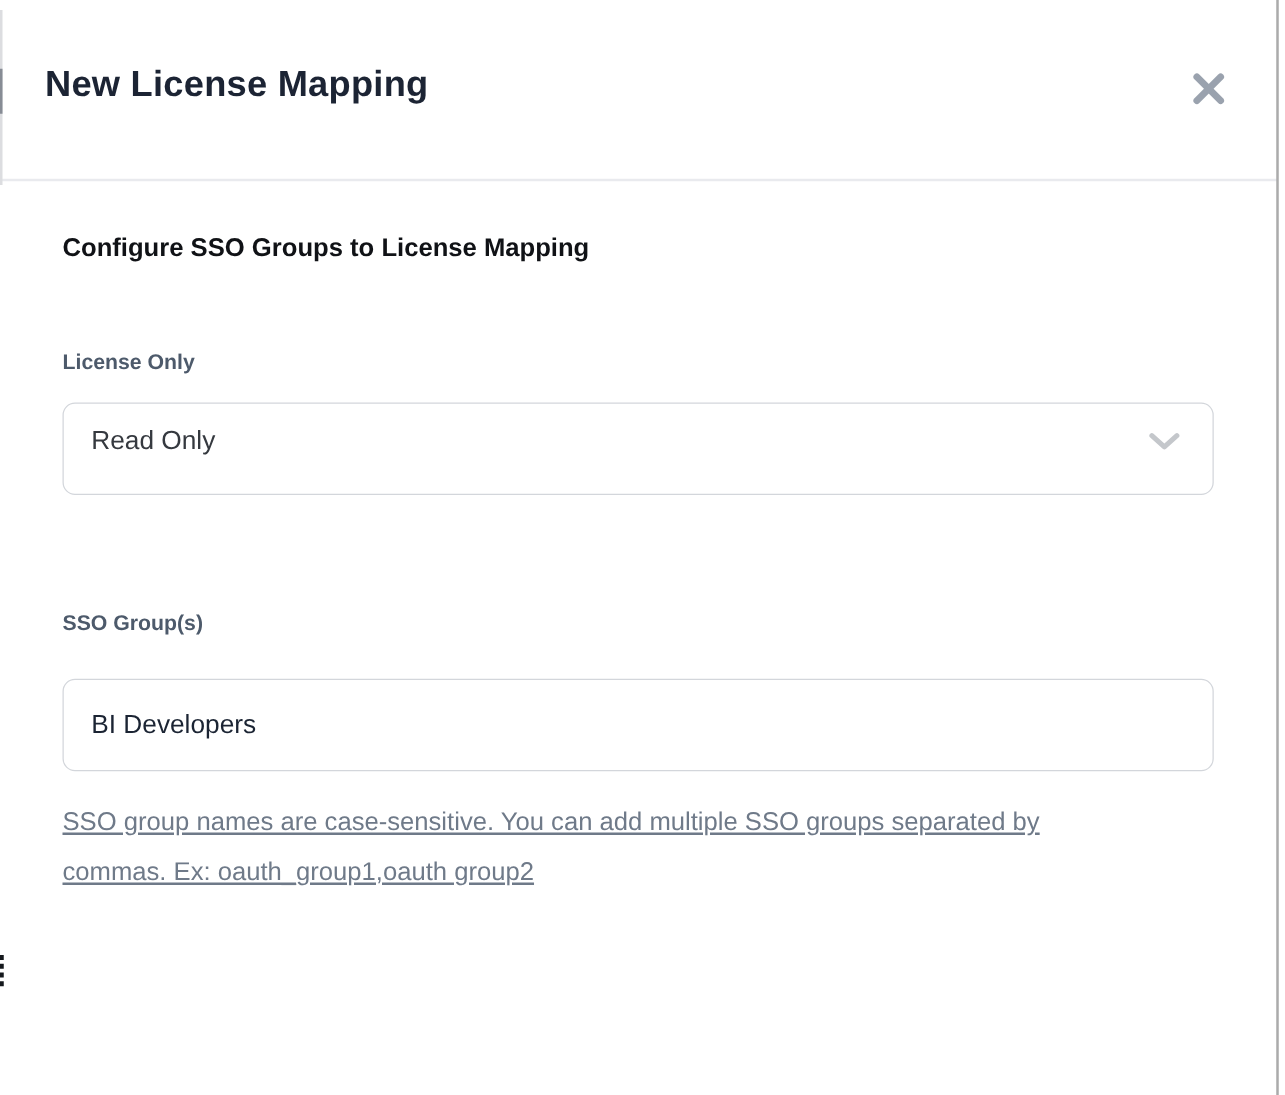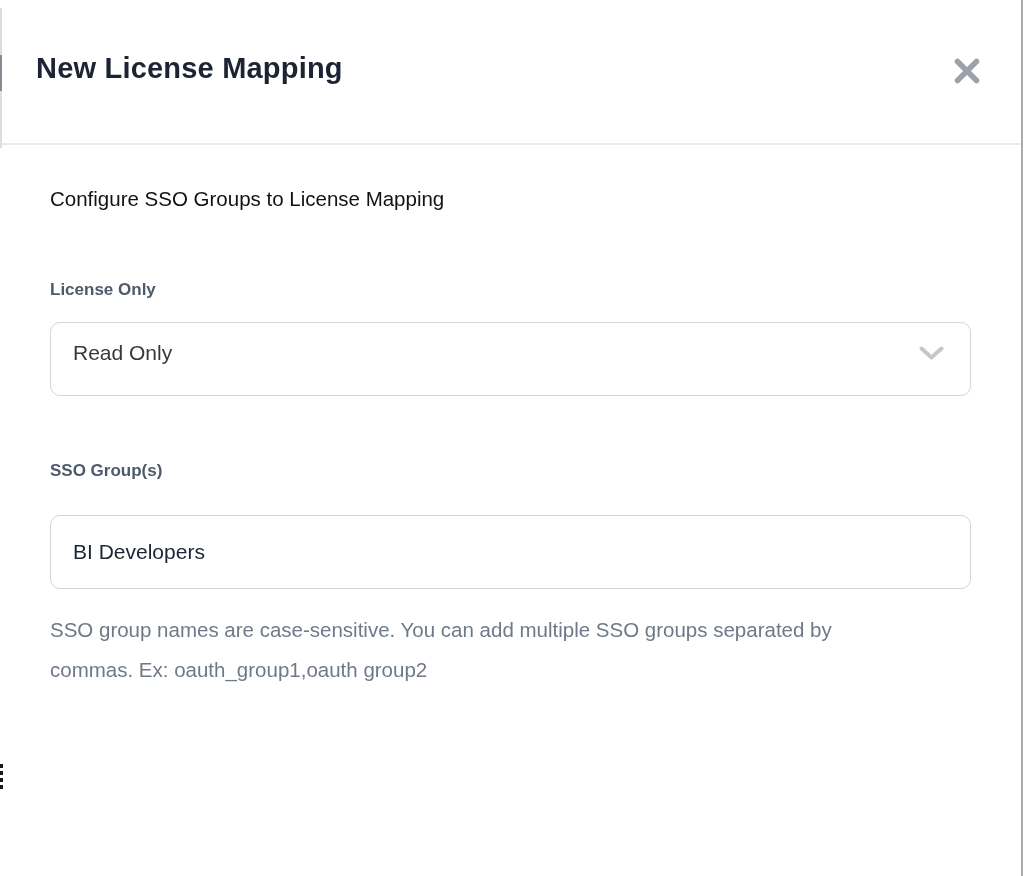--- a/index.html
+++ b/index.html
@@ -49,30 +49,31 @@
     align-items: center;
     justify-content: center;
   }
   
   .modal-body { padding: 0 51px 0 50px; }
   .subtitle {
     margin-top: 40px;
     font-size: 20.5px;
     color: #101216;
     line-height: 27px;
+    font-weight: bold;
   }
   .field-label {
     display: block;
     font-size: 17px;
     font-weight: 700;
     color: #4d5a6b;
     line-height: 21px;
   }
   .label-license { margin-top: 67px; }
-  .label-sso { margin-top: 64px; }
+  .label-sso { margin-top: 92px; }
   .select-box {
     margin-top: 22px;
     height: 74px;
     width: 100%;
     background: #ffffff;
     border: 1px solid #d3d6db;
     border-radius: 10px;
     display: flex;
     align-items: center;
     justify-content: space-between;
@@ -95,20 +96,21 @@
     font-size: 21px;
     color: #1b2433;
     outline: none;
   }
   .help-text {
     margin-top: 21px;
     max-width: 840px;
     font-size: 20.5px;
     line-height: 40px;
     color: #6f7a89;
+    text-decoration: underline;
   }
   
   .modal-right-edge {
     position: absolute;
     left: 1021px; top: 0;
     width: 2px; height: 876px;
     background: #ababab;
   }
   .edge-left-light {
     position: absolute;

